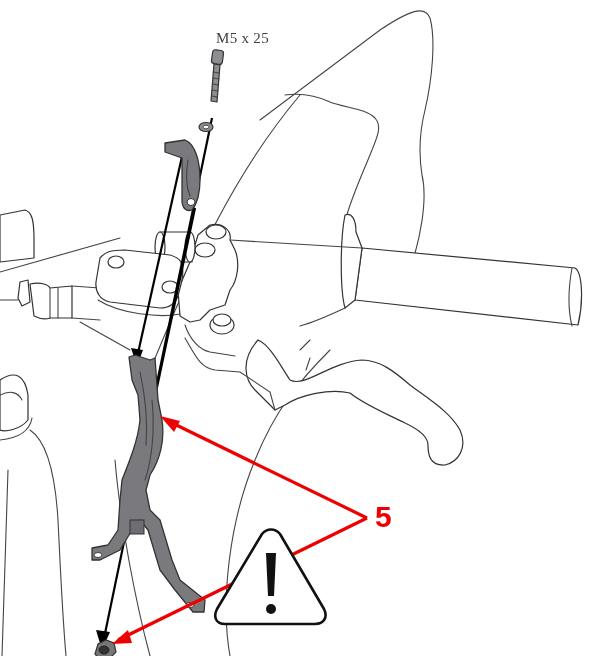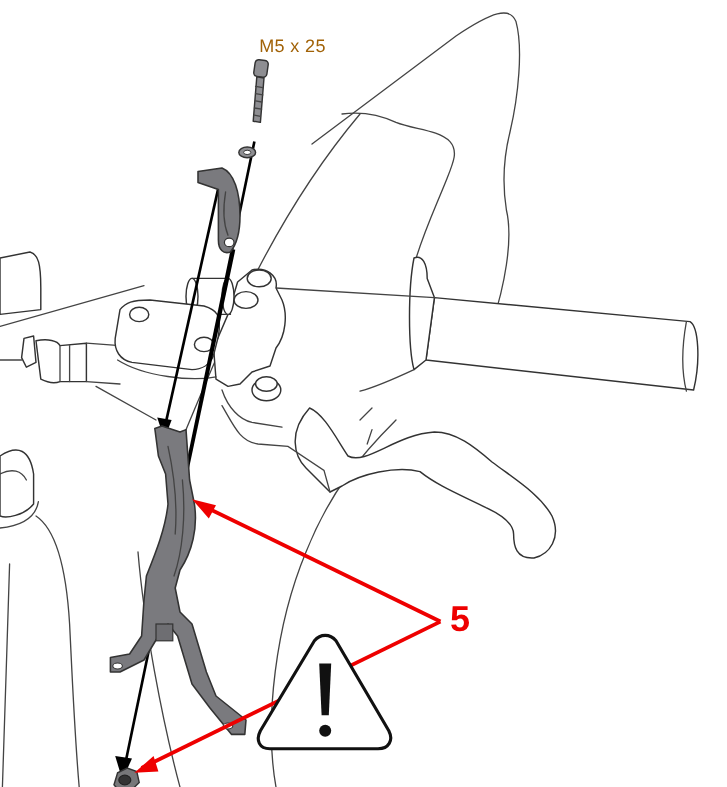--- a/index.html
+++ b/index.html
@@ -9,23 +9,23 @@
     height: 656px;
     overflow: hidden;
     background: #ffffff;
     font-family: "Liberation Sans", sans-serif;
   }
   #stage svg { position: absolute; left: 0; top: 0; }
   .label-bolt {
     position: absolute;
     left: 216px;
     top: 30px;
-    font-family: Liberation Sans, sans-serif;
+    font-family: Liberation Serif, serif;
     font-size: 15px;
-    color: #a16207;
+    color: #404040;
     letter-spacing: 0.3px;
     text-align: right;
   }
   .label-part {
     position: absolute;
     left: 375px;
     top: 500px;
     font-family: "Liberation Sans", sans-serif;
     font-weight: bold;
     font-size: 30px;

